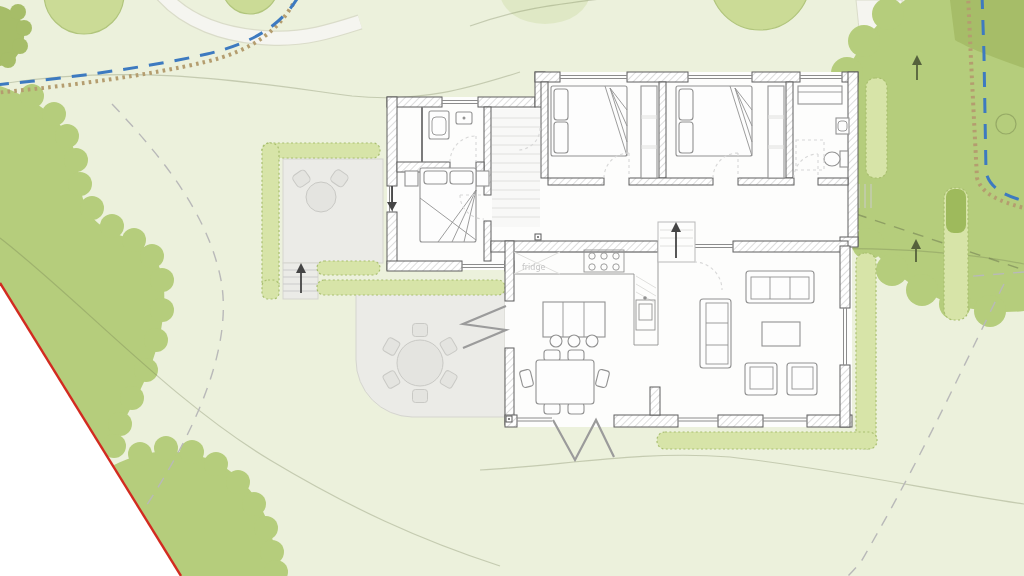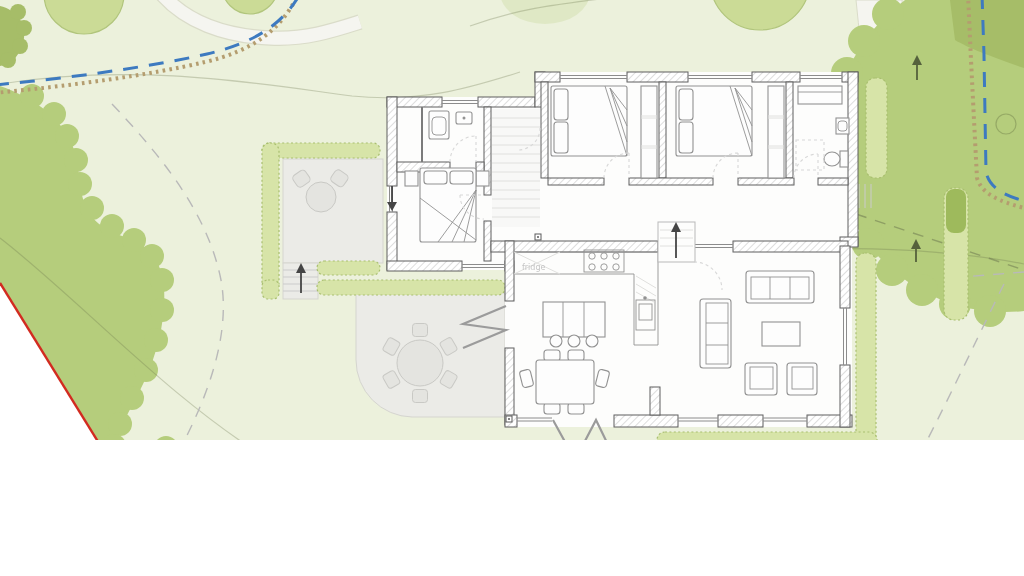--- a/index.html
+++ b/index.html
@@ -1,16 +1,16 @@
 <!DOCTYPE html>
 <html style="--bg: #ecf1dc; --outside: #ffffff; --canopy: #b5cd7c; --canopy-dark: #a6bd68; --tree-light: #cbdb96; --tree-light-stroke: #b1c57c; --tree-faint: #dfe8c5; --hedge: #d7e4a8; --hedge-stroke: #a9bf70; --hedge-dark: #9eba5c; --path-fill: #f5f5f0; --path-edge: #dadcc9; --stipple: #b49d6f; --water: #3d7ac0; --boundary: #d22b20; --paving: #ebebe7; --paving-edge: #d5d5cf; --room-fill: #fdfdfc; --wall-stroke: #5f5f5f; --hatchline: #bcbcbc; --glass: #8c8c8c; --furn-stroke: #929292; --furn-fill: #fdfdfd; --door-arc: #d8d8d8; --dash: #b9b9b9; --text-gray: #c4c4c4; --arrow-dark: #454545; --arrow-olive: #55613c; --table-fill: #e4e4e0; --steps: #cbcbcb;"><head>
 <meta charset="utf-8">
 <style>
   html,body{margin:0;padding:0;background:#fff;}
-  .stage{position:relative;width:1024px;height:440px;overflow:hidden;background:var(--bg,#ecf1dc);
+  .stage{position:relative;width:1024px;height:576px;overflow:hidden;background:var(--bg,#ecf1dc);
          font-family:"DejaVu Sans",sans-serif;}
   svg{position:absolute;left:0;top:0;display:block;}
   .canopy{fill:var(--canopy);}
   .canopy-dark{fill:var(--canopy-dark);}
   .treelight{fill:var(--tree-light);stroke:var(--tree-light-stroke);stroke-width:1.2;}
   .treefaint{fill:var(--tree-faint);}
   .hedge{fill:var(--hedge);stroke:var(--hedge-stroke);stroke-width:1.2;stroke-dasharray:2 2.4;}
   .hedgedark{fill:var(--hedge-dark);}
   .pave{fill:var(--paving);stroke:var(--paving-edge);stroke-width:1;}
   .tbl{fill:var(--table-fill);stroke:#c9c9c5;stroke-width:1;}

